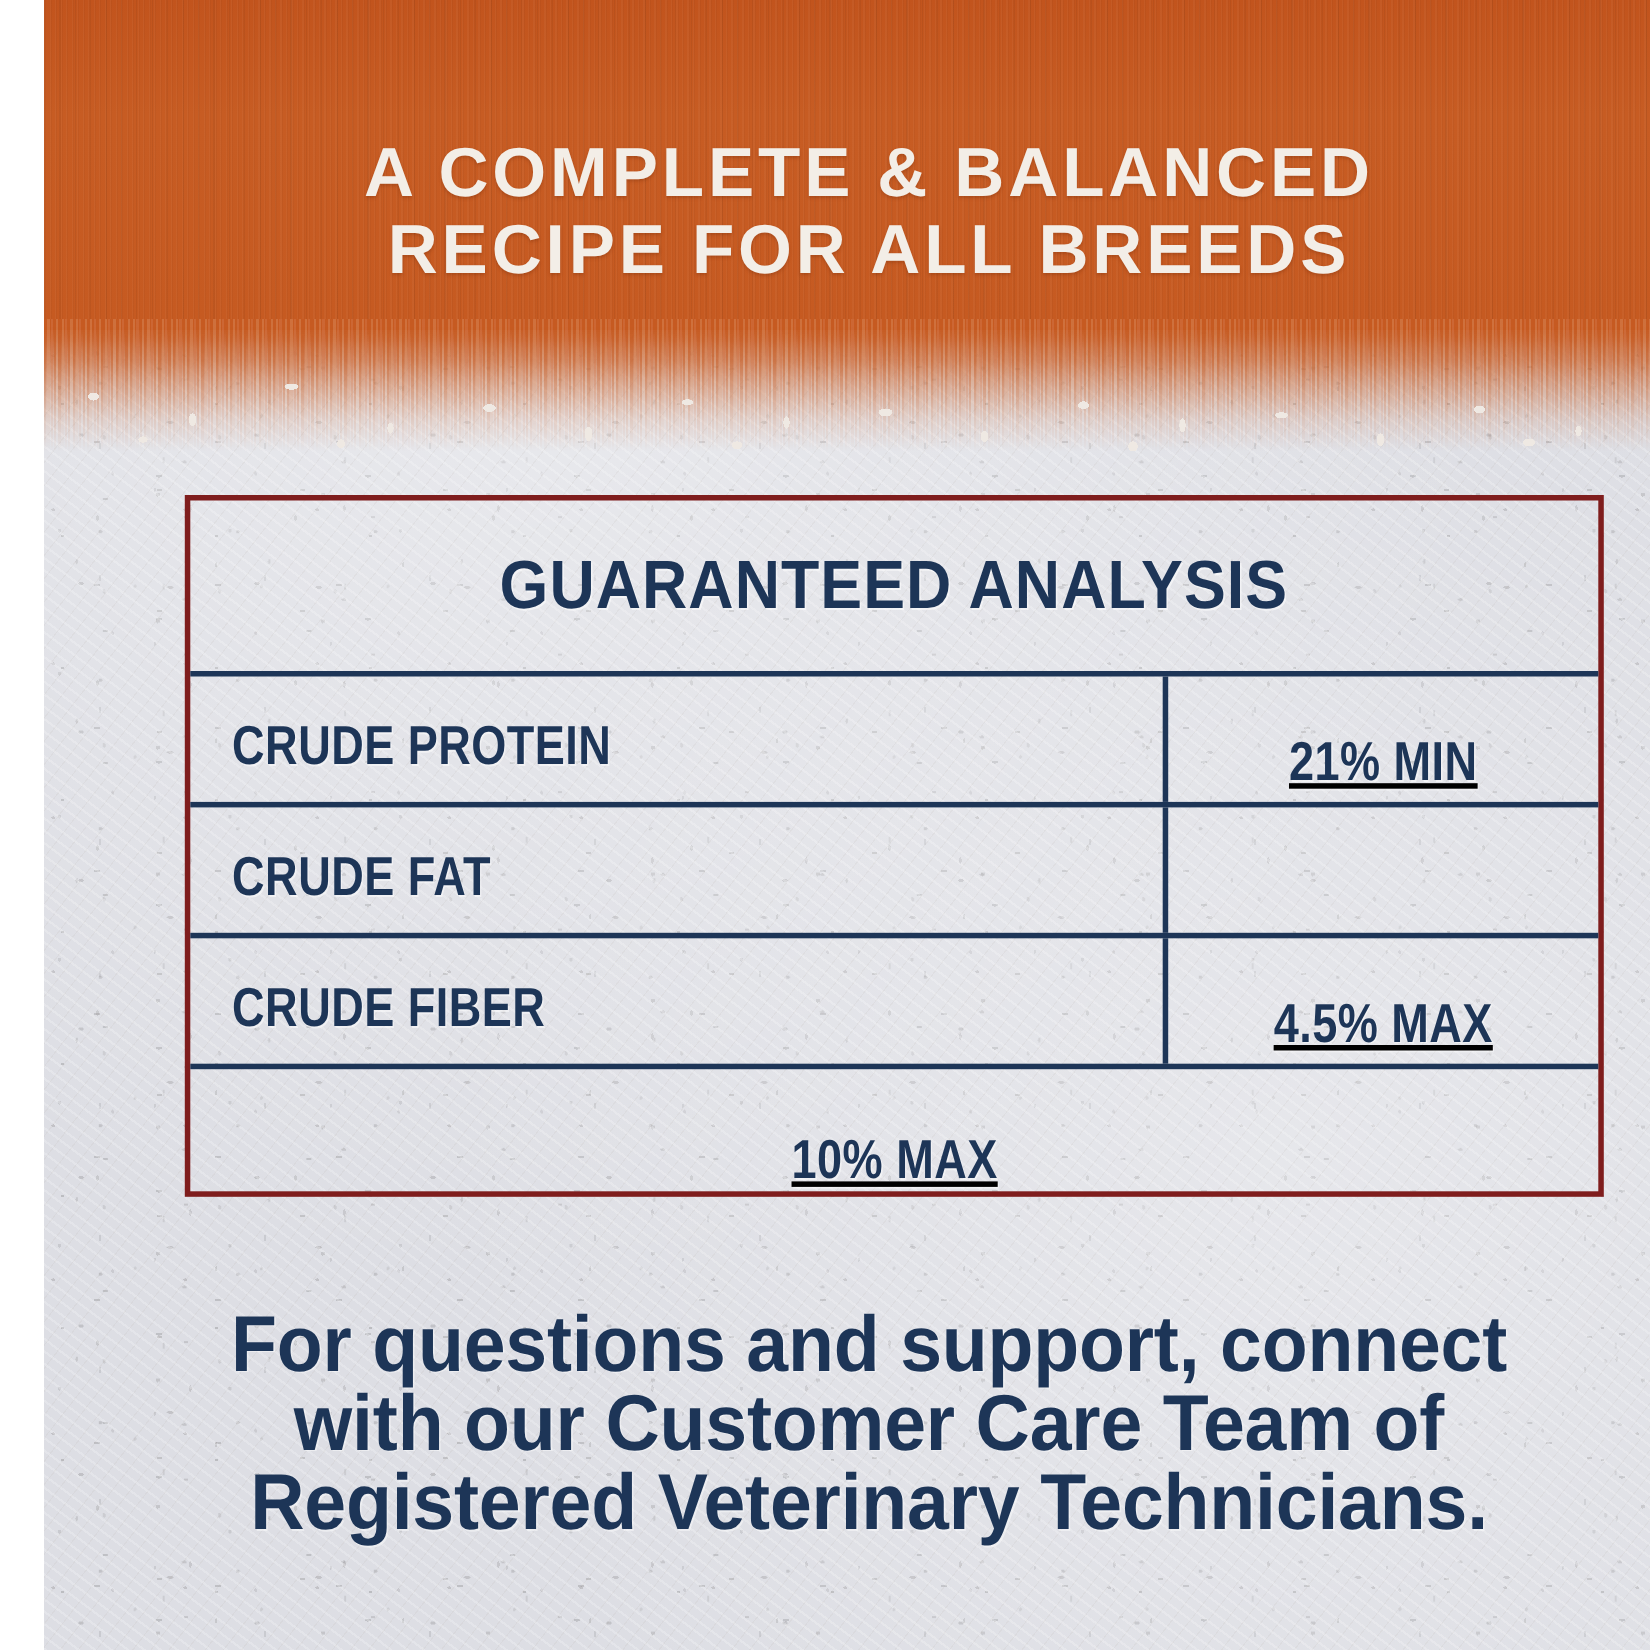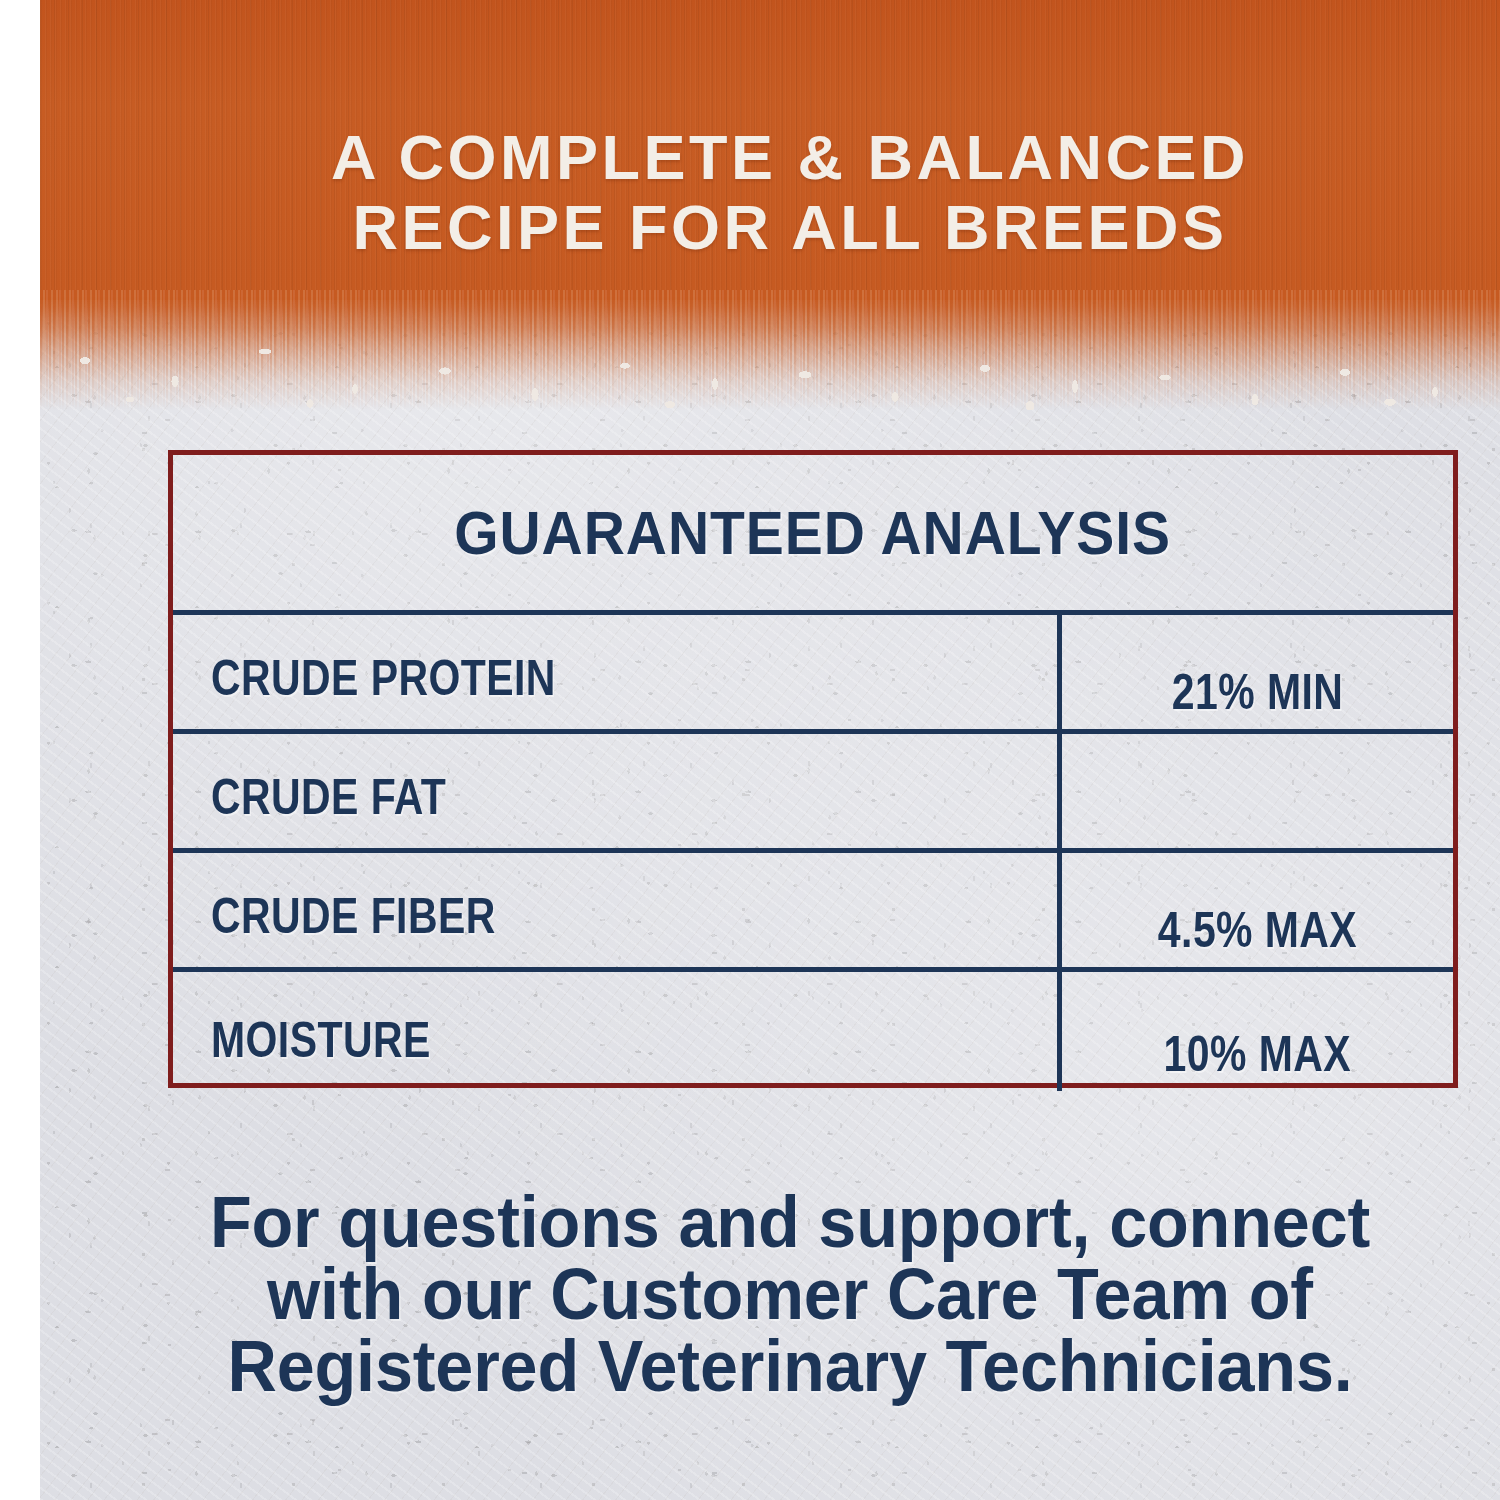--- a/index.html
+++ b/index.html
@@ -219,20 +219,21 @@
     align-items: flex-end;
     padding: 0 0 26px 38px;
   }
   .t-cell-value {
     flex: 1 1 auto;
     box-sizing: border-box;
     display: flex;
     align-items: flex-end;
     justify-content: center;
     padding: 0 0 12px 0;
+    text-decoration: underline;
   }
   .t-text {
     color: #1D3557;
     font-family: "Liberation Sans", sans-serif;
     font-weight: bold;
     font-size: 50px;
     line-height: 50px;
     letter-spacing: .5px;
     transform: scaleX(.82);
     transform-origin: left bottom;
@@ -307,23 +308,20 @@
       <div class="t-row">
         <div class="t-cell-label">
           <span class="t-text">CRUDE FIBER</span>
         </div>
         <div class="t-cell-value">
           <span class="t-text">4.5% MAX</span>
         </div>
       </div>
 
       <div class="t-row">
-        <div class="t-cell-label">
-          <span class="t-text">MOISTURE</span>
-        </div>
         <div class="t-cell-value">
           <span class="t-text">10% MAX</span>
         </div>
       </div>
 
     </div>
   </div>
 
   <div class="footer-note">
     <span class="fn-line">For questions and support, connect</span>

